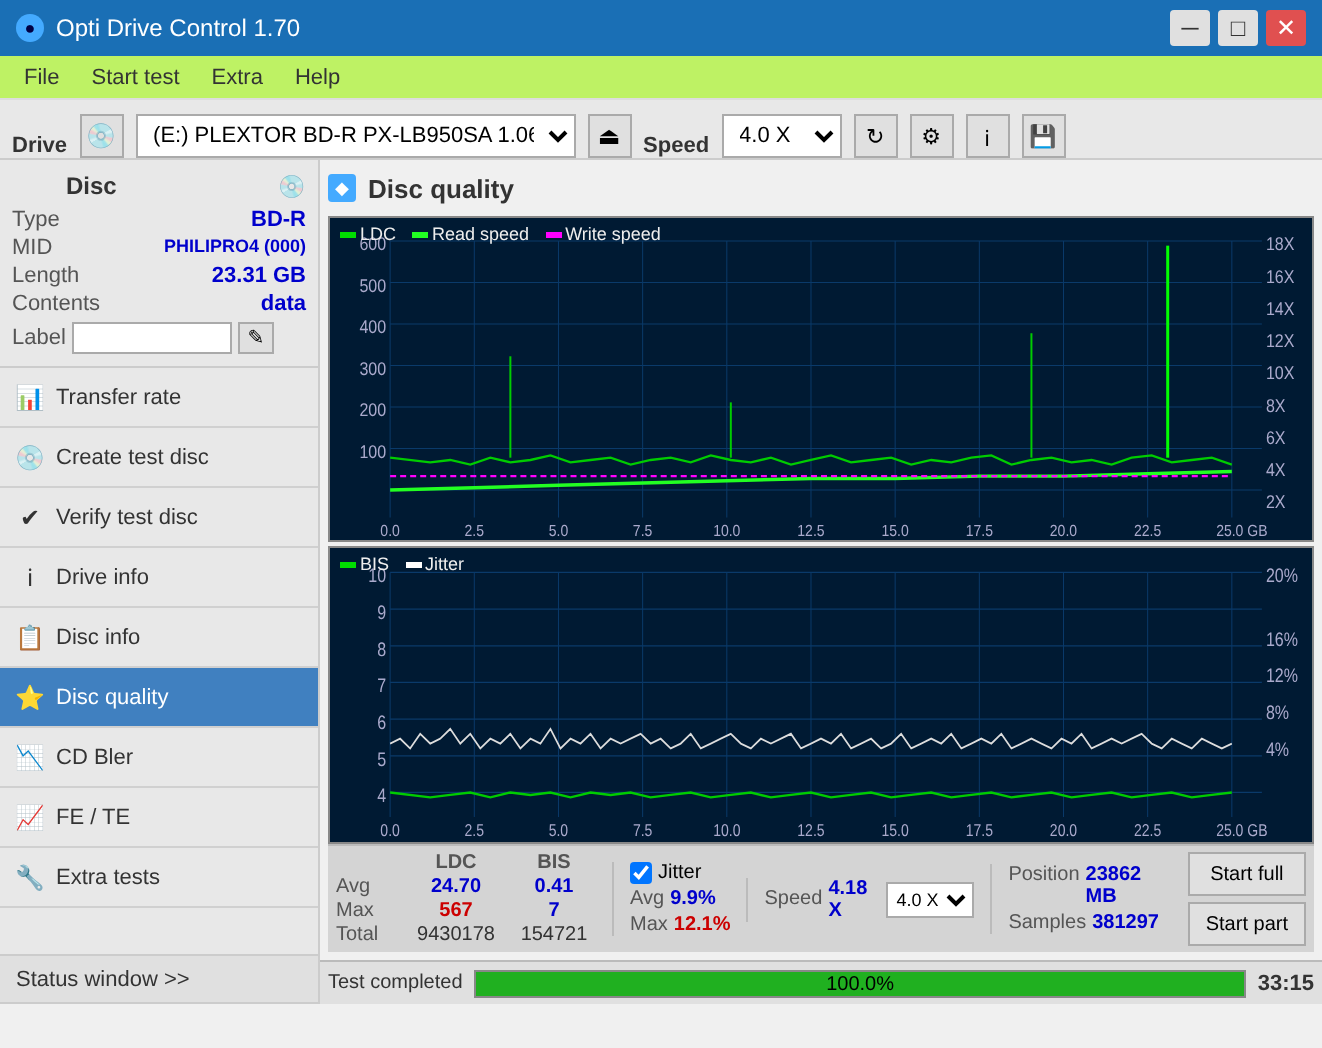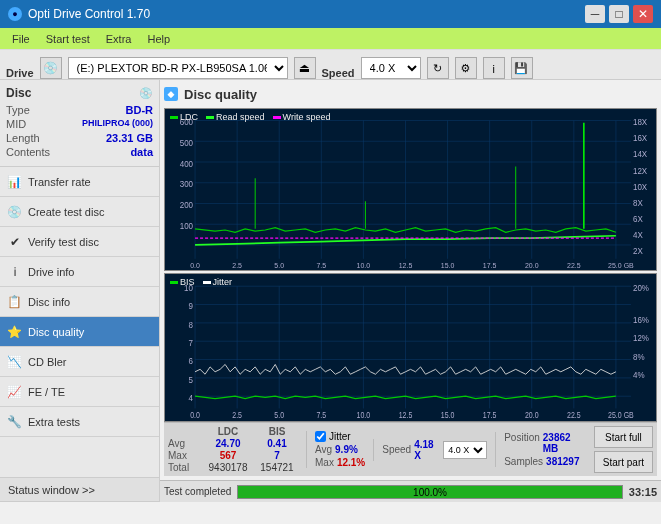--- a/index.html
+++ b/index.html
@@ -27,21 +27,21 @@
     .speed-label { font-size: 11px; color: #333; font-weight: bold; }
     .speed-select { height: 22px; font-size: 11px; border: 1px solid #aaa; background: white; padding: 0 4px; width: 60px; }
     .drive-action-btn { width: 22px; height: 22px; background: #e0e0e0; border: 1px solid #aaa; cursor: pointer; display: flex; align-items: center; justify-content: center; font-size: 11px; }
 
     
     .main { display: flex; height: calc(524px - 28px - 22px - 30px - 22px); }
 
     
     .sidebar { width: 160px; min-width: 160px; background: #e8e8e8; border-right: 1px solid #ccc; display: flex; flex-direction: column; }
     .disc-section { padding: 6px; border-bottom: 1px solid #ccc; }
-    .disc-header { display: flex; align-items: center; justify-content: space-between; margin-bottom: 4px; }
+    .disc-header { display: flex; align-items: center; justify-content: space-between; margin-bottom: 4px; margin-left: 27px; }
     .disc-title { font-size: 12px; font-weight: bold; color: #333; }
     .disc-row { display: flex; justify-content: space-between; font-size: 11px; margin: 2px 0; }
     .disc-key { color: #555; }
     .disc-val { color: #0000cc; font-weight: bold; }
     .label-row { display: flex; align-items: center; gap: 3px; margin-top: 3px; }
     .label-input { width: 80px; height: 16px; border: 1px solid #aaa; font-size: 10px; padding: 0 2px; }
     .label-btn { width: 18px; height: 16px; background: #e0e0e0; border: 1px solid #aaa; cursor: pointer; font-size: 10px; display: flex; align-items: center; justify-content: center; }
 
     
     .nav-items { display: flex; flex-direction: column; }
@@ -138,20 +138,25 @@
         <span class="disc-val" style="font-size:9px;">PHILIPRO4 (000)</span>
       </div>
       <div class="disc-row">
         <span class="disc-key">Length</span>
         <span class="disc-val">23.31 GB</span>
       </div>
       <div class="disc-row">
         <span class="disc-key">Contents</span>
         <span class="disc-val">data</span>
       </div>
+      <div class="label-row">
+        <span class="disc-key">Label</span>
+        <input class="label-input" type="text" style="">
+        <button class="label-btn">✎</button>
+      </div>
     </div>
 
     <div class="nav-items">
       <div class="nav-item">
         <span class="nav-icon">📊</span>
         <span>Transfer rate</span>
       </div>
       <div class="nav-item">
         <span class="nav-icon">💿</span>
         <span>Create test disc</span>

